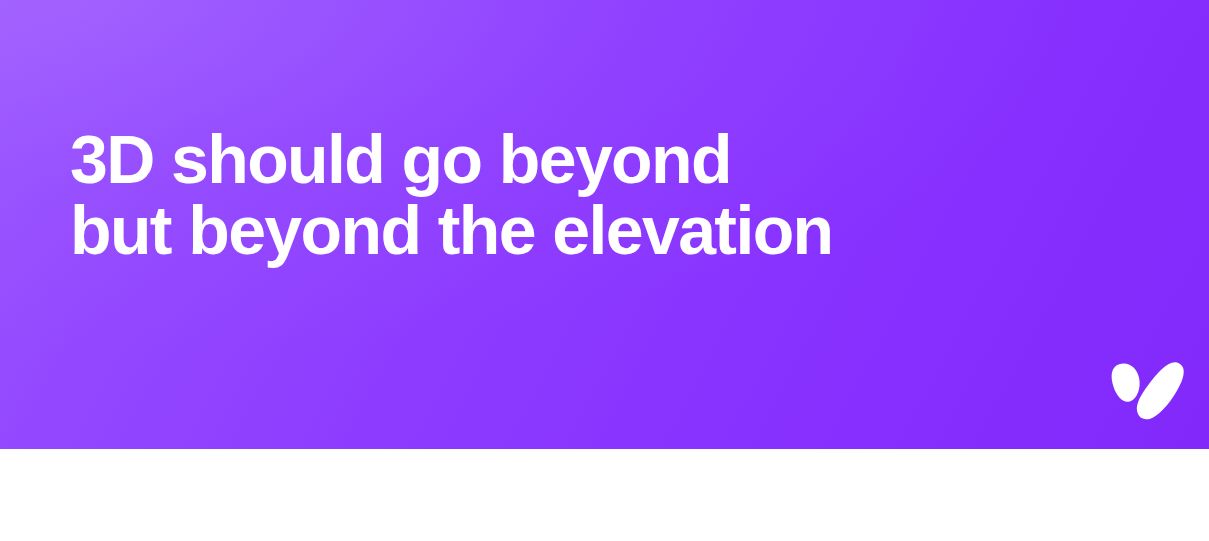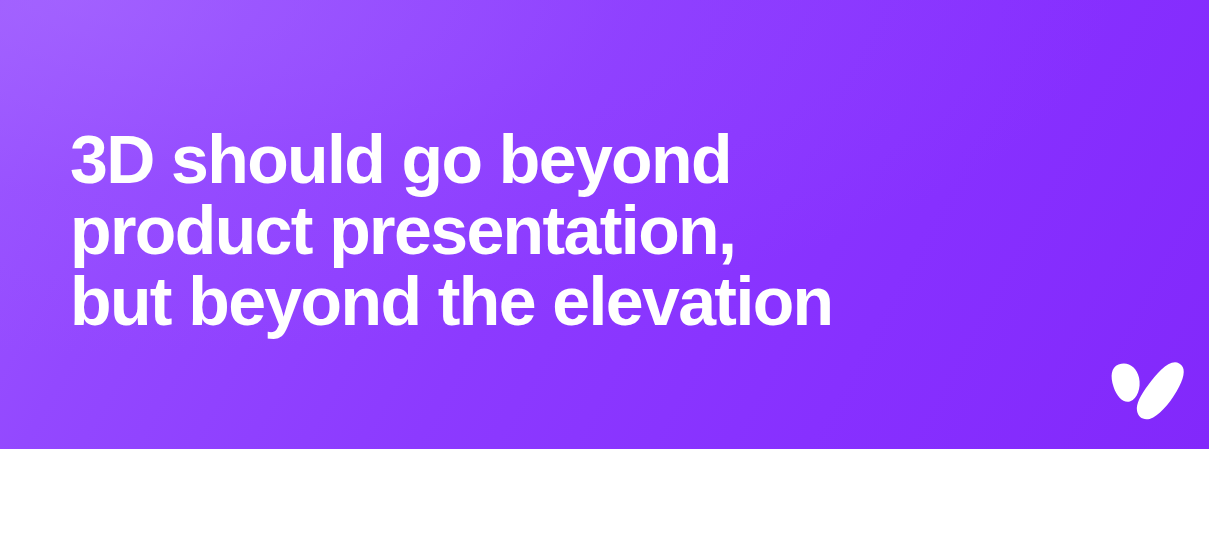--- a/index.html
+++ b/index.html
@@ -67,21 +67,20 @@
 </style>
 </head>
 <body>
 
 <div id="card">
 
   <div class="bloom"></div>
 
   <div id="quote-block">
     <span class="quote-line">3D should go beyond</span>
-    <span class="quote-line">product presentation,</span>
     <span class="quote-line">but beyond the elevation</span>
   </div>
 
   <div id="brand-logo">
     <svg viewBox="0 0 86 74" xmlns="http://www.w3.org/2000/svg" aria-hidden="true">
 
       <path d="M13.5 11.5
                C 22.5 8.0, 31.5 13.5, 34.0 24.5
                C 36.4 35.2, 32.0 45.8, 25.4 48.2
                C 19.0 50.6, 12.0 44.4, 8.6 34.0

